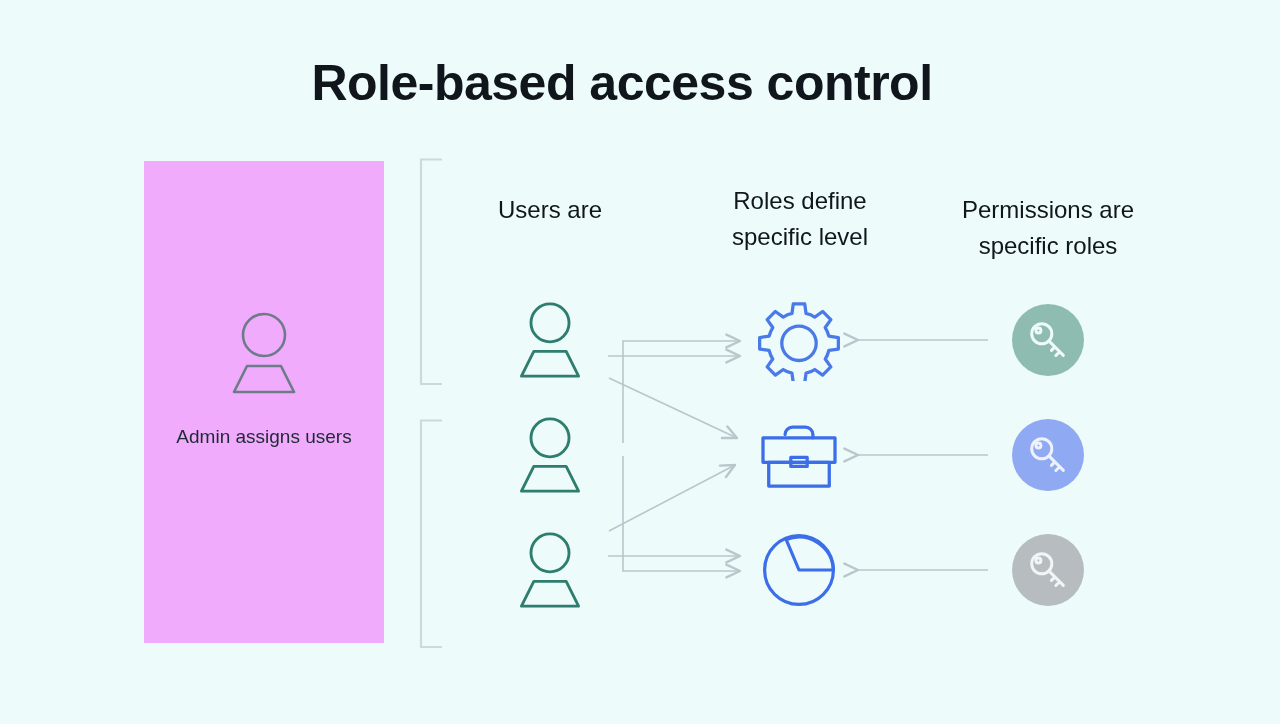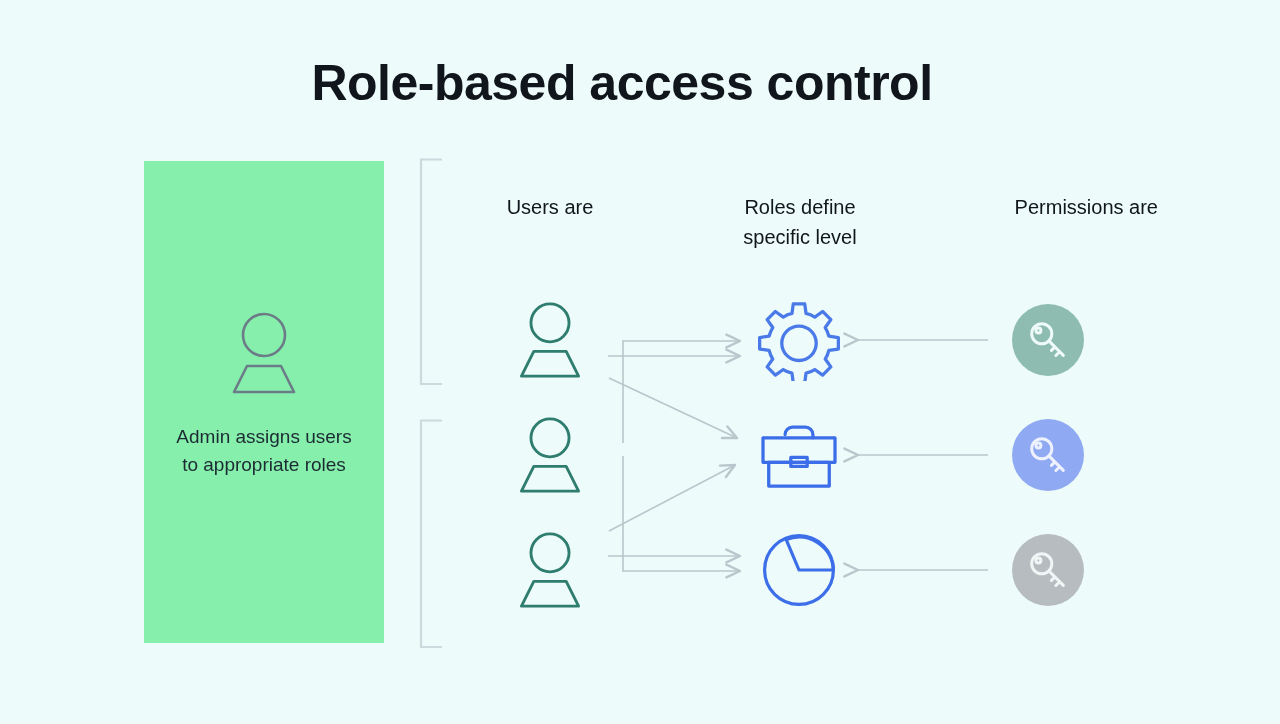--- a/index.html
+++ b/index.html
@@ -35,21 +35,21 @@
     line-height: 1.1;
   }
 
   
   .admin-panel {
     position: absolute;
     left: 144px;
     top: 161px;
     width: 240px;
     height: 482px;
-    background: #86efac;
+    background: #f0abfc;
   }
   .admin-icon {
     position: absolute;
     left: 50%;
     top: 148px;
     transform: translateX(-50%);
   }
   .admin-caption {
     position: absolute;
     left: 10px;
@@ -65,28 +65,28 @@
   
   .bracket {
     position: absolute;
     left: 418px;
   }
 
   
   .col-head {
     position: absolute;
     text-align: center;
-    font-size: 20px;
+    font-size: 24px;
     line-height: 1.50;
     color: #10161c;
     font-weight: 400;
   }
   .col-head.users       { left: 440px;  top: 192px; width: 220px; }
-  .col-head.roles       { left: 690px;  top: 192px; width: 220px; }
-  .col-head.permissions { left: 938px;  top: 192px; width: 220px; text-align: right; }
+  .col-head.roles       { left: 690px;  top: 183px; width: 220px; }
+  .col-head.permissions { left: 938px;  top: 192px; width: 220px; }
 
   
   .cell {
     position: absolute;
     width: 104px;
     height: 104px;
     display: flex;
     align-items: center;
     justify-content: center;
   }
@@ -129,40 +129,40 @@
 
   <div class="admin-panel">
     <div class="admin-icon">
       <svg width="84" height="86" viewBox="0 0 84 86" fill="none" aria-hidden="true">
         <circle cx="42" cy="26" r="21" stroke="#6b7b87" stroke-width="2.6" fill="none"></circle>
         <path d="M25 57 L59 57 L72 83 L12 83 Z" stroke="#6b7b87" stroke-width="2.6" fill="none" stroke-linejoin="round"></path>
       </svg>
     </div>
     <div class="admin-caption">
       <div>Admin assigns users</div>
-      <div>to appropriate roles</div>
     </div>
   </div>
 
   <svg class="bracket" style="top:158px" width="26" height="228">
     <path d="M24 1.5 L3 1.5 L3 226 L24 226" stroke="#ccd9dd" stroke-width="2.2" fill="none"></path>
   </svg>
   <svg class="bracket" style="top:419px" width="26" height="230">
     <path d="M24 1.5 L3 1.5 L3 228 L24 228" stroke="#ccd9dd" stroke-width="2.2" fill="none"></path>
   </svg>
 
   <div class="col-head users">
     <div>Users are</div>
   </div>
   <div class="col-head roles">
     <div>Roles define</div>
     <div>specific level</div>
   </div>
   <div class="col-head permissions">
     <div>Permissions are</div>
+    <div>specific roles</div>
   </div>
 
   <svg class="wires" viewBox="0 0 1280 724">
     <defs>
       <marker id="ah-r" markerWidth="12" markerHeight="12" refX="9.5" refY="5" orient="auto">
         <path d="M1 1 L9.5 5 L1 9" stroke="#b9c6cb" stroke-width="1.5" fill="none" stroke-linecap="round" stroke-linejoin="round"></path>
       </marker>
       <marker id="ah-l" markerWidth="12" markerHeight="12" refX="2.5" refY="5" orient="auto">
         <path d="M11 1 L2.5 5 L11 9" stroke="#b9c6cb" stroke-width="1.5" fill="none" stroke-linecap="round" stroke-linejoin="round"></path>
       </marker>

